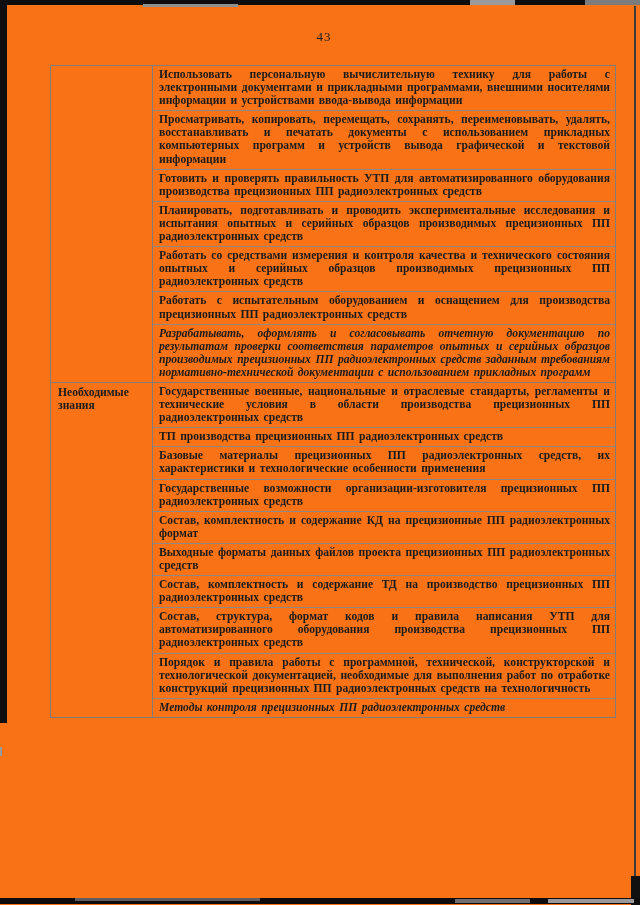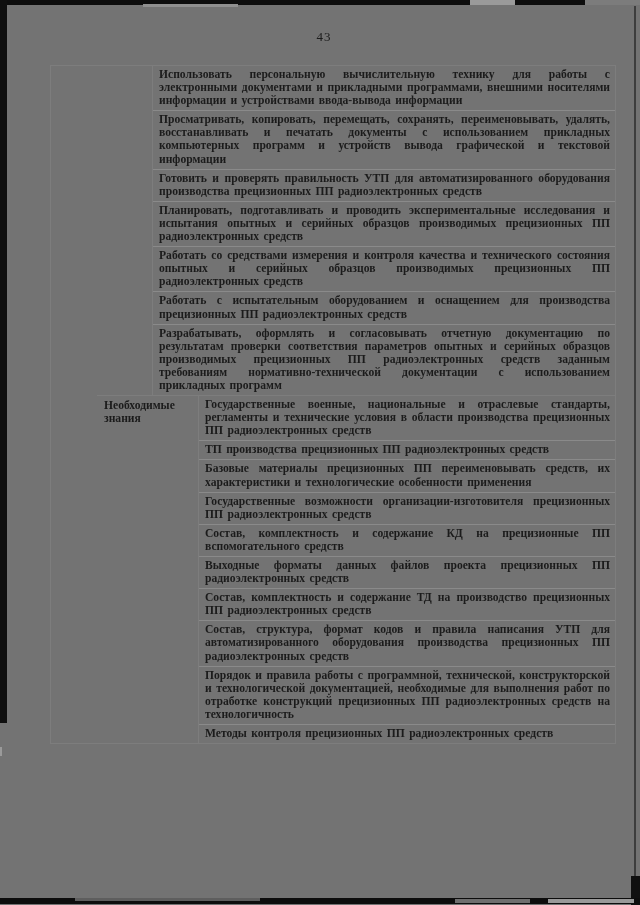--- a/index.html
+++ b/index.html
@@ -1,20 +1,20 @@
 <!DOCTYPE html>
 <html><head>
 <meta charset="utf-8">
 <style>
   html, body { margin: 0; padding: 0; background: #e8e8e8; }
   .page {
     position: relative;
     width: 640px;
     height: 905px;
-    background: #737373;
+    background: #f97316;
     overflow: hidden;
     font-family: "Liberation Serif", "DejaVu Serif", serif;
     color: #1b1b1b;
   }
 
   
   .scan-top    { position:absolute; left:0; top:0; width:640px; height:5px; background:#0d0d0d; }
   .scan-top-smudge1 { position:absolute; left:143px; top:4px; width:95px; height:3px; background:#8f8f8f; }
   .scan-top-smudge2 { position:absolute; left:470px; top:0; width:45px; height:5px; background:#9a9a9a; }
   .scan-top-smudge3 { position:absolute; left:585px; top:0; width:55px; height:5px; background:#7c7c7c; }
@@ -36,36 +36,36 @@
   
   .doc-table {
     position:absolute; left:50px; top:65px; width:566px;
     border:1px solid #7d7d7d;
     box-sizing:border-box;
     font-size:11.6px;
     font-weight:bold;
     line-height:13.1px;
   }
   .section { display:flex; align-items:stretch; }
-  .section + .section { border-top:1px solid #7d7d7d;margin-left:46px; }
+  .section + .section { border-top:1px solid #7d7d7d; }
   .label-cell {
     width:102px; flex:0 0 102px;
     border-right:1px solid #7d7d7d;
     padding:3px 4px 3px 7px;
     box-sizing:border-box;
     text-align:left;
   }
   .rows-cell { flex:1 1 auto; min-width:0; display:flex; flex-direction:column;justify-content:center; }
   .row {
     padding:2px 5px 3px 6px;
     text-align:justify;
     word-spacing:1.5px;
   }
   .row + .row { border-top:1px solid #8a8a8a; }
-  .row:last-child { flex:1 1 auto; }
+  .row:last-child { flex:1 1 auto;font-style:italic; }
 </style>
 </head>
 <body>
 
 <div class="page">
 
   <div class="scan-top"></div>
   <div class="scan-top-smudge1"></div>
   <div class="scan-top-smudge2"></div>
   <div class="scan-top-smudge3"></div>
@@ -104,25 +104,25 @@
     </div>
 
     <div class="section">
       <div class="label-cell">Необходимые знания</div>
       <div class="rows-cell">
 
           <div class="row">Государственные военные, национальные и отраслевые стандарты, регламенты и технические условия в области производства прецизионных ПП радиоэлектронных средств</div>
 
           <div class="row">ТП производства прецизионных ПП радиоэлектронных средств</div>
 
-          <div class="row">Базовые материалы прецизионных ПП переименовывать средств, их характеристики и технологические особенности применения</div>
+          <div class="row">Базовые материалы прецизионных ПП радиоэлектронных средств, их характеристики и технологические особенности применения</div>
 
           <div class="row">Государственные возможности организации-изготовителя прецизионных ПП радиоэлектронных средств</div>
 
-          <div class="row">Состав, комплектность и содержание КД на прецизионные ПП вспомогательного средств</div>
+          <div class="row">Состав, комплектность и содержание КД на прецизионные ПП радиоэлектронных формат</div>
 
           <div class="row">Выходные форматы данных файлов проекта прецизионных ПП радиоэлектронных средств</div>
 
           <div class="row">Состав, комплектность и содержание ТД на производство прецизионных ПП радиоэлектронных средств</div>
 
           <div class="row">Состав, структура, формат кодов и правила написания УТП для автоматизированного оборудования производства прецизионных ПП радиоэлектронных средств</div>
 
           <div class="row">Порядок и правила работы с программной, технической, конструкторской и технологической документацией, необходимые для выполнения работ по отработке конструкций прецизионных ПП радиоэлектронных средств на технологичность</div>
 
           <div class="row">Методы контроля прецизионных ПП радиоэлектронных средств</div>

